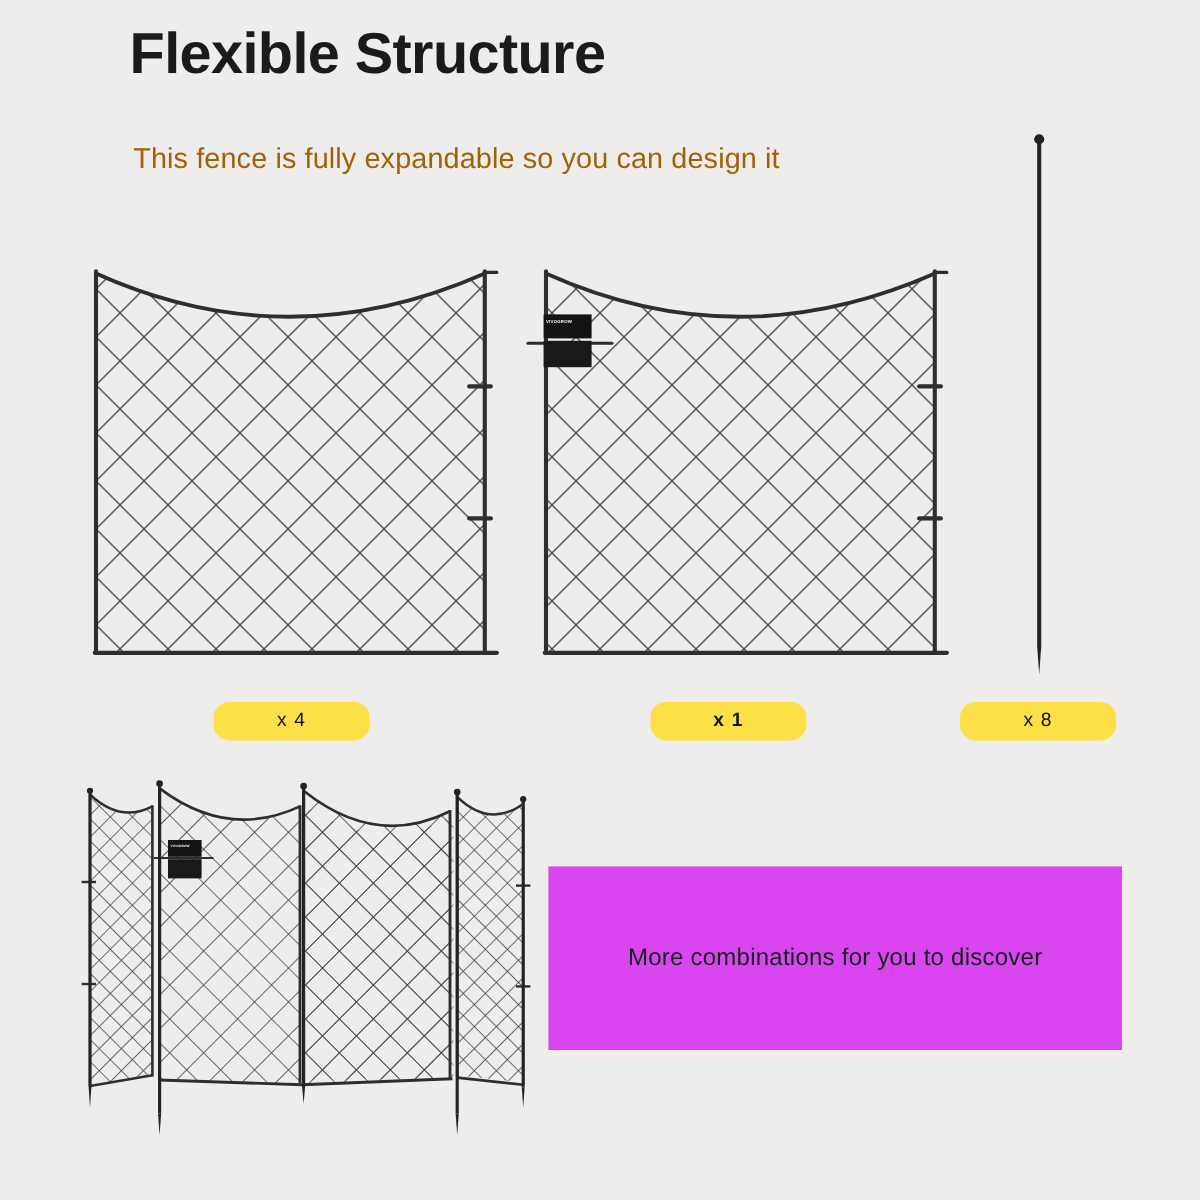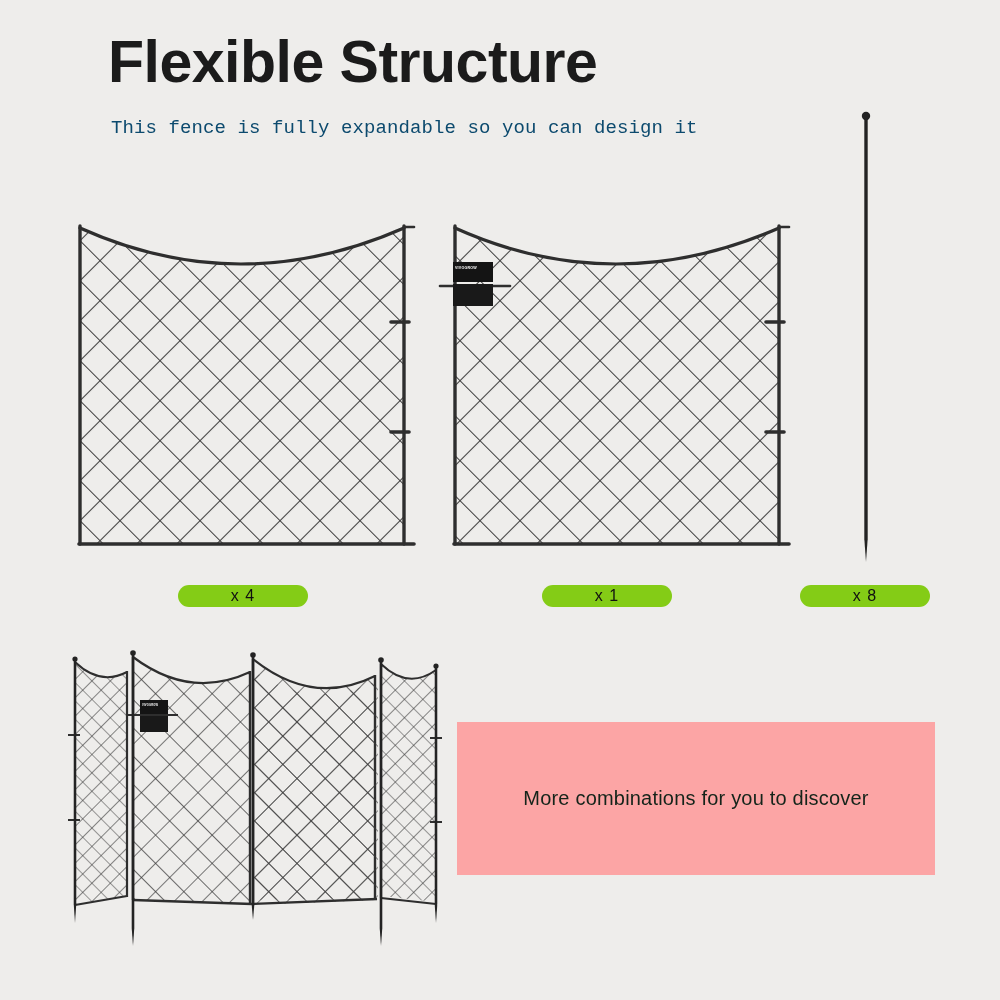--- a/index.html
+++ b/index.html
@@ -17,64 +17,63 @@
   #page {
     position: absolute;
     left: 0; top: 0;
     width: 1000px;
     height: 1000px;
     background: #eeedeb;
   }
   .title {
     position: absolute;
     left: 108px;
-    top: 32px;
-    font-size: 59px;
+    top: 21px;
+    font-size: 48px;
     font-weight: 700;
     letter-spacing: -0.5px;
     color: #1b1b1b;
     line-height: 1.05;
     white-space: nowrap;
     font-stretch: condensed;
   }
   .subtitle {
     position: absolute;
     left: 111px;
     top: 114px;
-    font-size: 19px;
-    color: #0c4a6e;
+    font-size: 24px;
+    color: #a16207;
     line-height: 1.55;
     letter-spacing: 0.1px;
-    font-family: Liberation Mono, monospace;
   }
   .subtitle div { white-space: nowrap; }
 
   .badge {
     position: absolute;
-    height: 22px;
+    height: 32px;
     border-radius: 13px;
-    background: #84cc16;
+    background: #fde047;
     color: #111;
     font-size: 16px;
     display: flex;
     align-items: center;
     justify-content: center;
     letter-spacing: 1px;
   }
   #badge-0 { left: 178px; top: 585px; width: 130px; }
-  #badge-1 { left: 542px; top: 585px; width: 130px; }
+  #badge-1 { left: 542px; top: 585px; width: 130px; font-weight: bold; }
   #badge-2 { left: 800px; top: 585px; width: 130px; }
 
   .green-panel {
     position: absolute;
     left: 457px;
     top: 722px;
     width: 478px;
     height: 153px;
-    background: #fca5a5;
+    background: #d946ef;
     display: flex;
     align-items: center;
     justify-content: center;
   }
   .green-panel-text {
     font-size: 20px;
     color: #14241a;
     letter-spacing: 0.2px;
     white-space: nowrap;
   }

